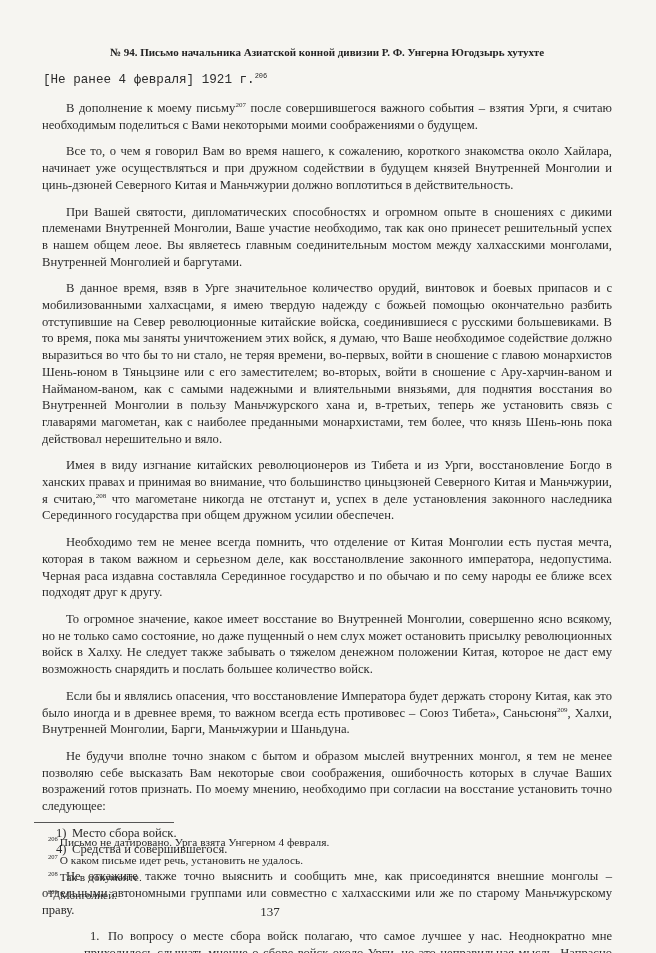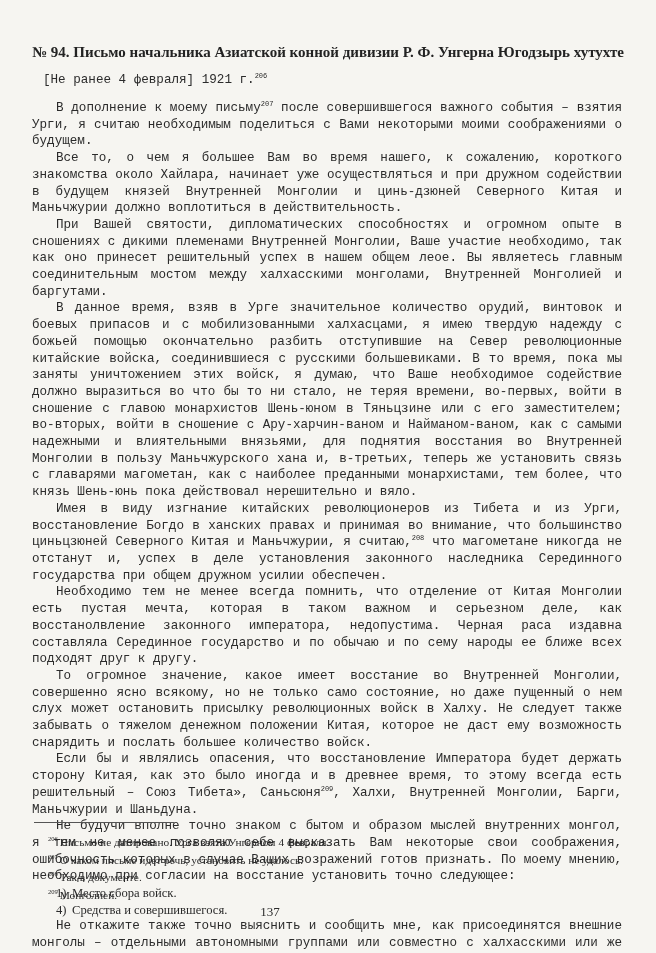--- a/index.html
+++ b/index.html
@@ -15,39 +15,39 @@
     background: #f6f5f1;
   }
   .content {
     position: absolute;
     left: 32px; top: 44px;
     width: 590px;
   }
   .title {
     text-align: center;
     font-weight: bold;
-    font-size: 15px;
+    font-size: 11px;
     line-height: 17px;
     margin: 0;
     color: #232323;
   }
   .title div { white-space: nowrap; }
   .dateline {
     font-size: 12.6px;
     line-height: 17px;
     margin: 11px;
     font-family: Liberation Mono, monospace;
   }
   sup.fn { font-size: 7px; vertical-align: super; line-height: 0; }
   .body-text {
     font-size: 12.6px;
     line-height: 16.7px;
     text-align: justify;
   }
-  .body-text p { margin: 0; text-indent: 24px; font-family: Liberation Mono, monospace; }
+  .body-text p { margin: 10px; text-indent: 24px; }
   .list { margin: 0; padding: 0; list-style: none; }
   .list li { margin: 0; padding-left: 24px; }
   .list li .num { display: inline-block; width: 16px; }
   .numbered {
     margin: 0; padding: 0 0 0 42px; position: relative; text-indent: 0;
   }
   .numbered .num { position: absolute; left: 24px; top: 0; }
   .footnote-rule {
     position: absolute; left: 34px; top: 822px;
     width: 140px; height: 1px; background: #555;
@@ -70,27 +70,27 @@
   <div class="content">
     <div class="title">
       <div>№ 94. Письмо начальника Азиатской конной дивизии Р. Ф. Унгерна Югодзырь хутухте</div>
     </div>
     <div class="dateline">
       <span>[Не ранее 4 февраля] 1921 г.</span><sup class="fn">206</sup>
     </div>
 
     <div class="body-text">
       <p><span>В дополнение к моему письму</span><sup class="fn">207</sup><span> после совершившегося важного события – взятия Урги, я считаю необходимым поделиться с Вами некоторыми моими соображениями о будущем.</span></p>
-      <p>Все то, о чем я большее Вам во время нашего, к сожалению, короткого знакомства около Хайлара, начинает уже осуществляться и при дружном содействии в будущем князей Внутренней Монголии и цинь-дзюней Северного Китая и Маньчжурии должно воплотиться в действительность.</p>
+      <p>Все то, о чем я говорил Вам во время нашего, к сожалению, короткого знакомства около Хайлара, начинает уже осуществляться и при дружном содействии в будущем князей Внутренней Монголии и цинь-дзюней Северного Китая и Маньчжурии должно воплотиться в действительность.</p>
       <p>При Вашей святости, дипломатических способностях и огромном опыте в сношениях с дикими племенами Внутренней Монголии, Ваше участие необходимо, так как оно принесет решительный успех в нашем общем леое. Вы являетесь главным соединительным мостом между халхасскими монголами, Внутренней Монголией и баргутами.</p>
       <p>В данное время, взяв в Урге значительное количество орудий, винтовок и боевых припасов и с мобилизованными халхасцами, я имею твердую надежду с божьей помощью окончательно разбить отступившие на Север революционные китайские войска, соединившиеся с русскими большевиками. В то время, пока мы заняты уничтожением этих войск, я думаю, что Ваше необходимое содействие должно выразиться во что бы то ни стало, не теряя времени, во-первых, войти в сношение с главою монархистов Шень-юном в Тяньцзине или с его заместителем; во-вторых, войти в сношение с Ару-харчин-ваном и Найманом-ваном, как с самыми надежными и влиятельными внязьями, для поднятия восстания во Внутренней Монголии в пользу Маньчжурского хана и, в-третьих, теперь же установить связь с главарями магометан, как с наиболее преданными монархистами, тем более, что князь Шень-юнь пока действовал нерешительно и вяло.</p>
       <p><span>Имея в виду изгнание китайских революционеров из Тибета и из Урги, восстановление Богдо в ханских правах и принимая во внимание, что большинство циньцзюней Северного Китая и Маньчжурии, я считаю,</span><sup class="fn">208</sup><span> что магометане никогда не отстанут и, успех в деле установления законного наследника Серединного государства при общем дружном усилии обеспечен.</span></p>
       <p>Необходимо тем не менее всегда помнить, что отделение от Китая Монголии есть пустая мечта, которая в таком важном и серьезном деле, как восстанолвление законного императора, недопустима. Черная раса издавна составляла Серединное государство и по обычаю и по сему народы ее ближе всех подходят друг к другу.</p>
       <p>То огромное значение, какое имеет восстание во Внутренней Монголии, совершенно ясно всякому, но не только само состояние, но даже пущенный о нем слух может остановить присылку революционных войск в Халху. Не следует также забывать о тяжелом денежном положении Китая, которое не даст ему возможность снарядить и послать большее количество войск.</p>
-      <p><span>Если бы и являлись опасения, что восстановление Императора будет держать сторону Китая, как это было иногда и в древнее время, то этому всегда есть решительный – Союз Тибета», Саньсюня</span><sup class="fn">209</sup><span>, Халхи, Внутренней Монголии, Барги, Маньчжурии и Шаньдуна.</span></p>
+      <p><span>Если бы и являлись опасения, что восстановление Императора будет держать сторону Китая, как это было иногда и в древнее время, то важном всегда есть противовес – Союз Тибета», Саньсюня</span><sup class="fn">209</sup><span>, Халхи, Внутренней Монголии, Барги, Маньчжурии и Шаньдуна.</span></p>
       <p>Не будучи вполне точно знаком с бытом и образом мыслей внутренних монгол, я тем не менее позволяю себе высказать Вам некоторые свои соображения, ошибочность которых в случае Ваших возражений готов признать. По моему мнению, необходимо при согласии на восстание установить точно следующее:</p>
 
       <ul class="list">
         <li><span class="num">1)</span><span>Место сбора войск.</span></li>
         <li><span class="num">4)</span><span>Средства и совершившегося.</span></li>
       </ul>
 
       <p>Не откажите также точно выяснить и сообщить мне, как присоединятся внешние монголы – отдельными автономными группами или совместно с халхасскими или же по старому Маньчжурскому праву.</p>
 
       <p class="numbered">

